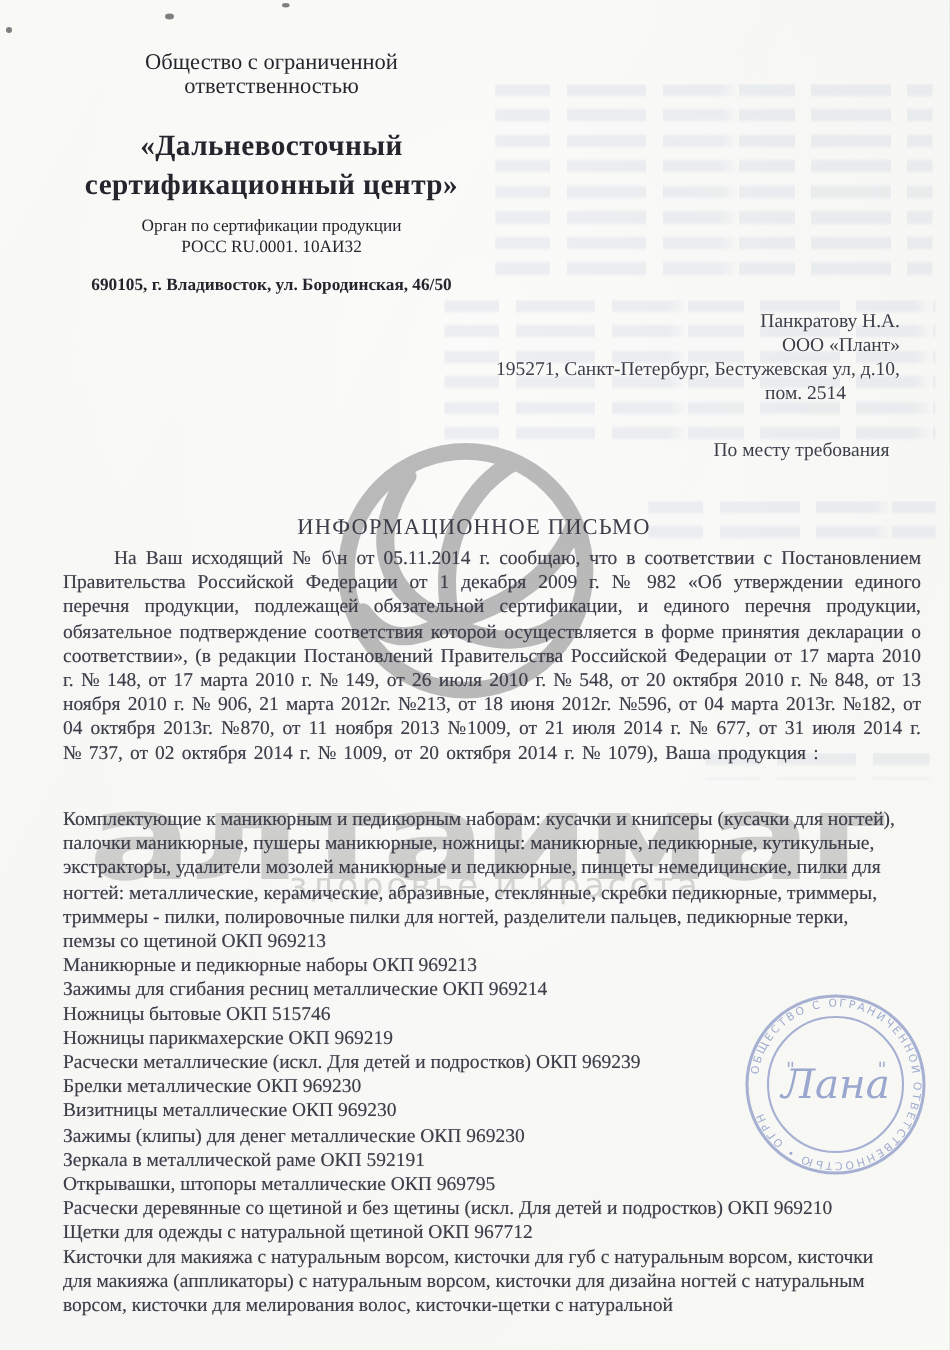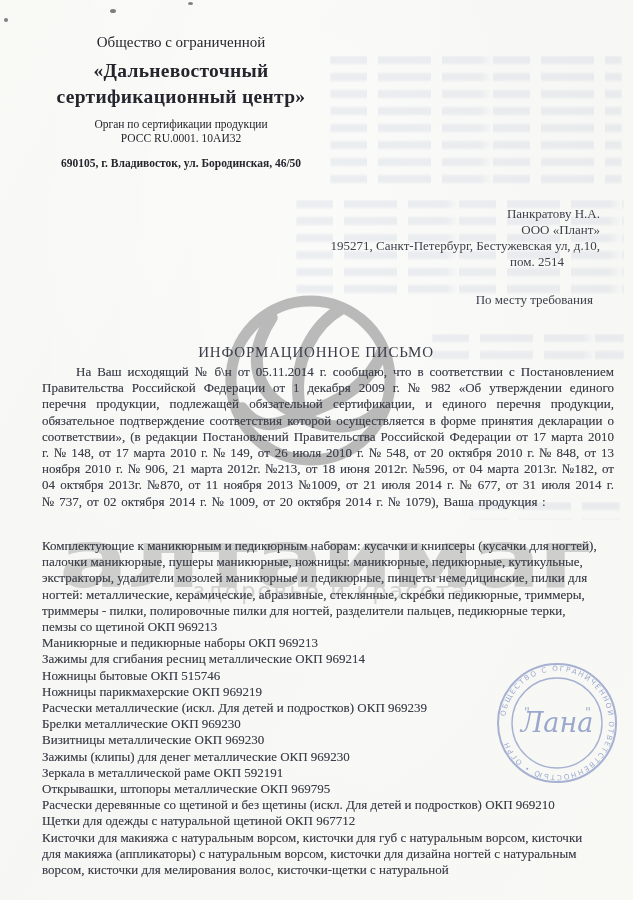--- a/index.html
+++ b/index.html
@@ -28,21 +28,21 @@
     transform:scale(1.0,.78);transform-origin:top center;white-space:nowrap;
   }
   .wm-sub{
     position:absolute;left:150px;top:578px;width:360px;text-align:center;
     font-family:"DejaVu Sans", sans-serif;font-size:23px;letter-spacing:2px;
     color:#cfcfcc;opacity:.9;
   }
   
   .lh{position:absolute;left:38px;top:34px;width:286px;text-align:center;color:#25252d;z-index:2;}
   .lh .small{font-weight:400;font-size:15px;line-height:16px;}
-  .lh .name{font-weight:700;font-size:19.5px;line-height:26px;margin-top:8px;letter-spacing:.3px;}
+  .lh .name{font-weight:700;font-size:19.5px;line-height:26px;margin-top:19px;letter-spacing:.3px;}
   .lh .role{font-weight:400;font-size:11.5px;line-height:14px;margin-top:7px;}
   .lh .addr{font-weight:700;font-size:11.5px;line-height:14px;margin-top:11px;}
   .refline{position:absolute;left:44px;top:184px;font-weight:700;font-size:13.5px;color:#2a2b33;z-index:2;white-space:pre;}
   
   .addressee{position:absolute;right:33px;top:206px;width:420px;text-align:right;font-size:13px;line-height:16px;z-index:2;}
   .addressee .pad{padding-right:36px;}
   .delivery{position:absolute;right:40px;top:292px;font-size:13px;z-index:2;}
   
   .title{position:absolute;left:36px;top:344px;width:560px;text-align:center;font-size:15px;letter-spacing:.8px;color:#3b3d49;z-index:2;}
   .intro{
@@ -79,20 +79,21 @@
       <path d="M -11 39 C 20 54 52 54 72 34"></path>
       <path d="M -16 39 C -42 52 -60 50 -74 30"></path>
     </g>
   </svg>
 
   <div class="wm-text">алтаимаг</div>
   <div class="wm-sub">здоровье и красота</div>
 
   <div class="lh">
     <div class="small">Общество с ограниченной</div>
+    <div class="small">ответственностью</div>
     <div class="name">«Дальневосточный</div>
     <div class="name" style="margin-top:0;">сертификационный центр»</div>
     <div class="role">Орган по сертификации продукции</div>
     <div class="role" style="margin-top:0;">РОСС RU.0001. 10АИ32</div>
     <div class="addr">690105, г. Владивосток, ул. Бородинская, 46/50</div>
   </div>
 
 
   <div class="addressee">
     <div>Панкратову Н.А.</div>

